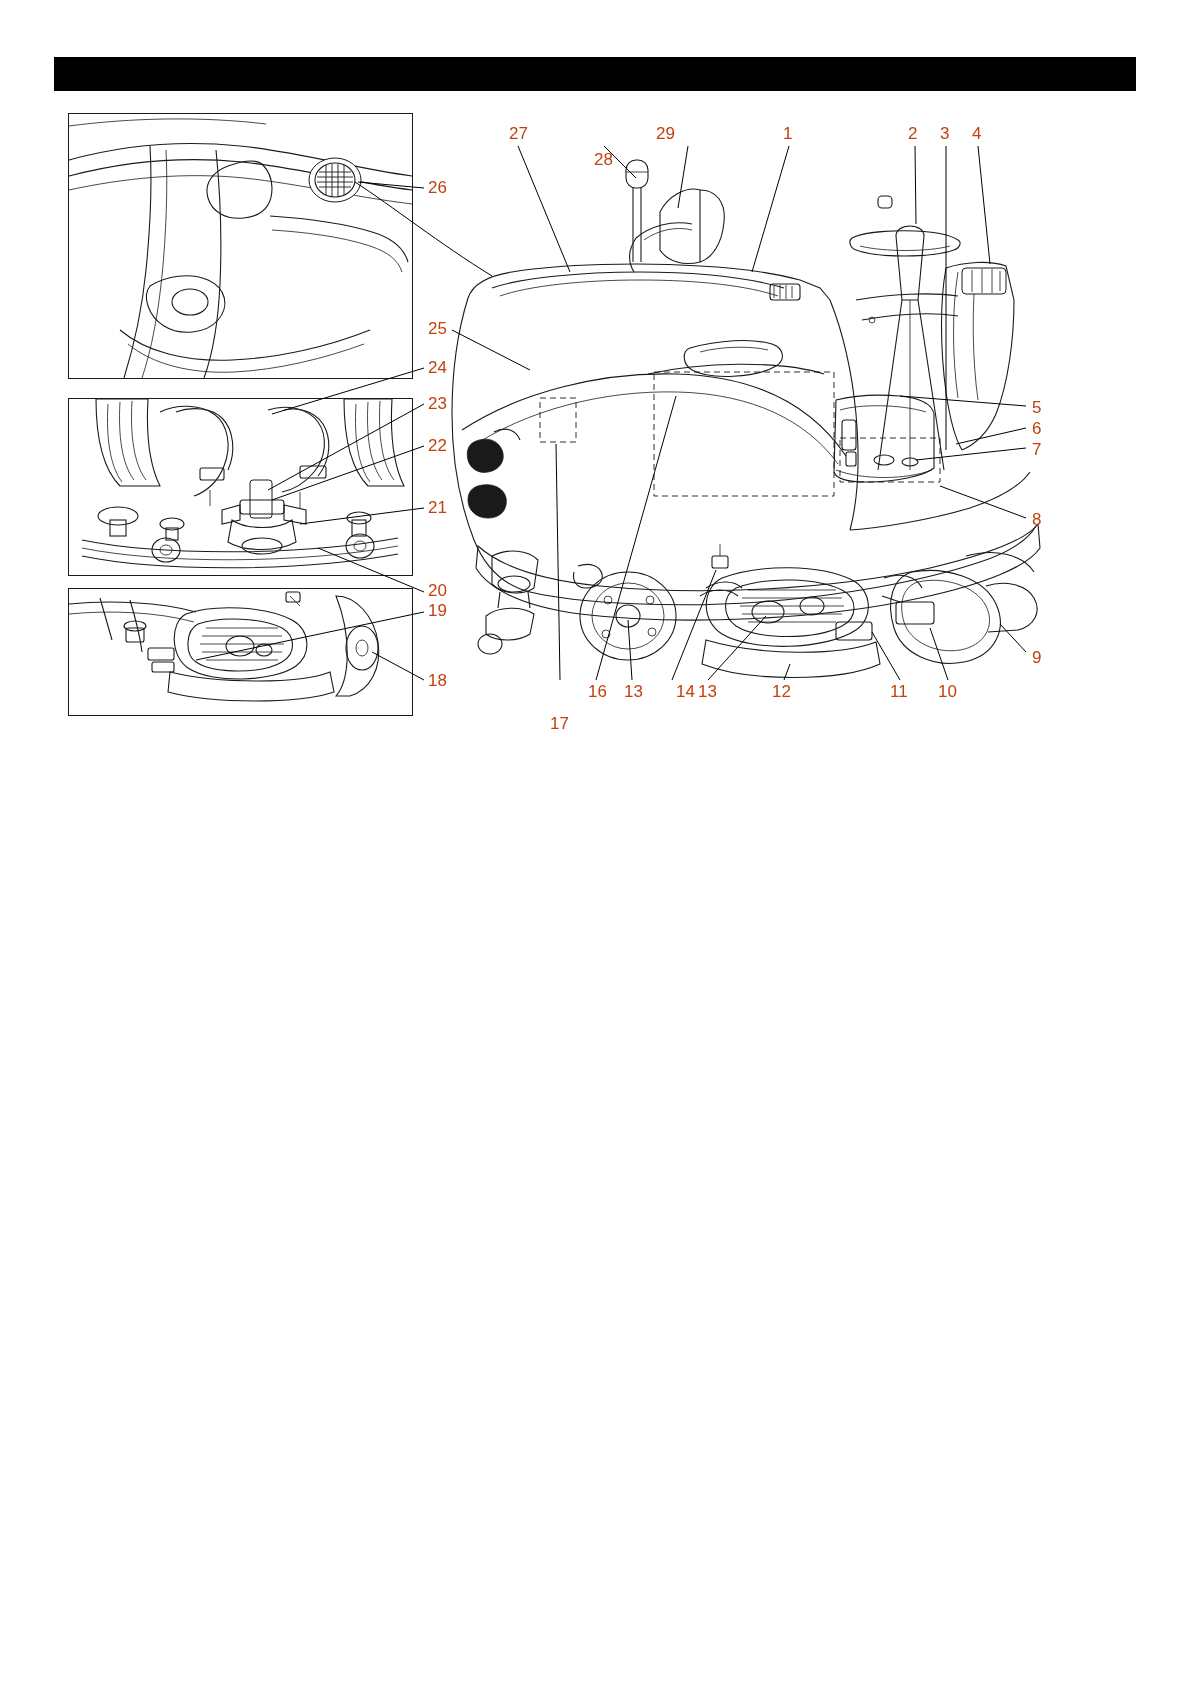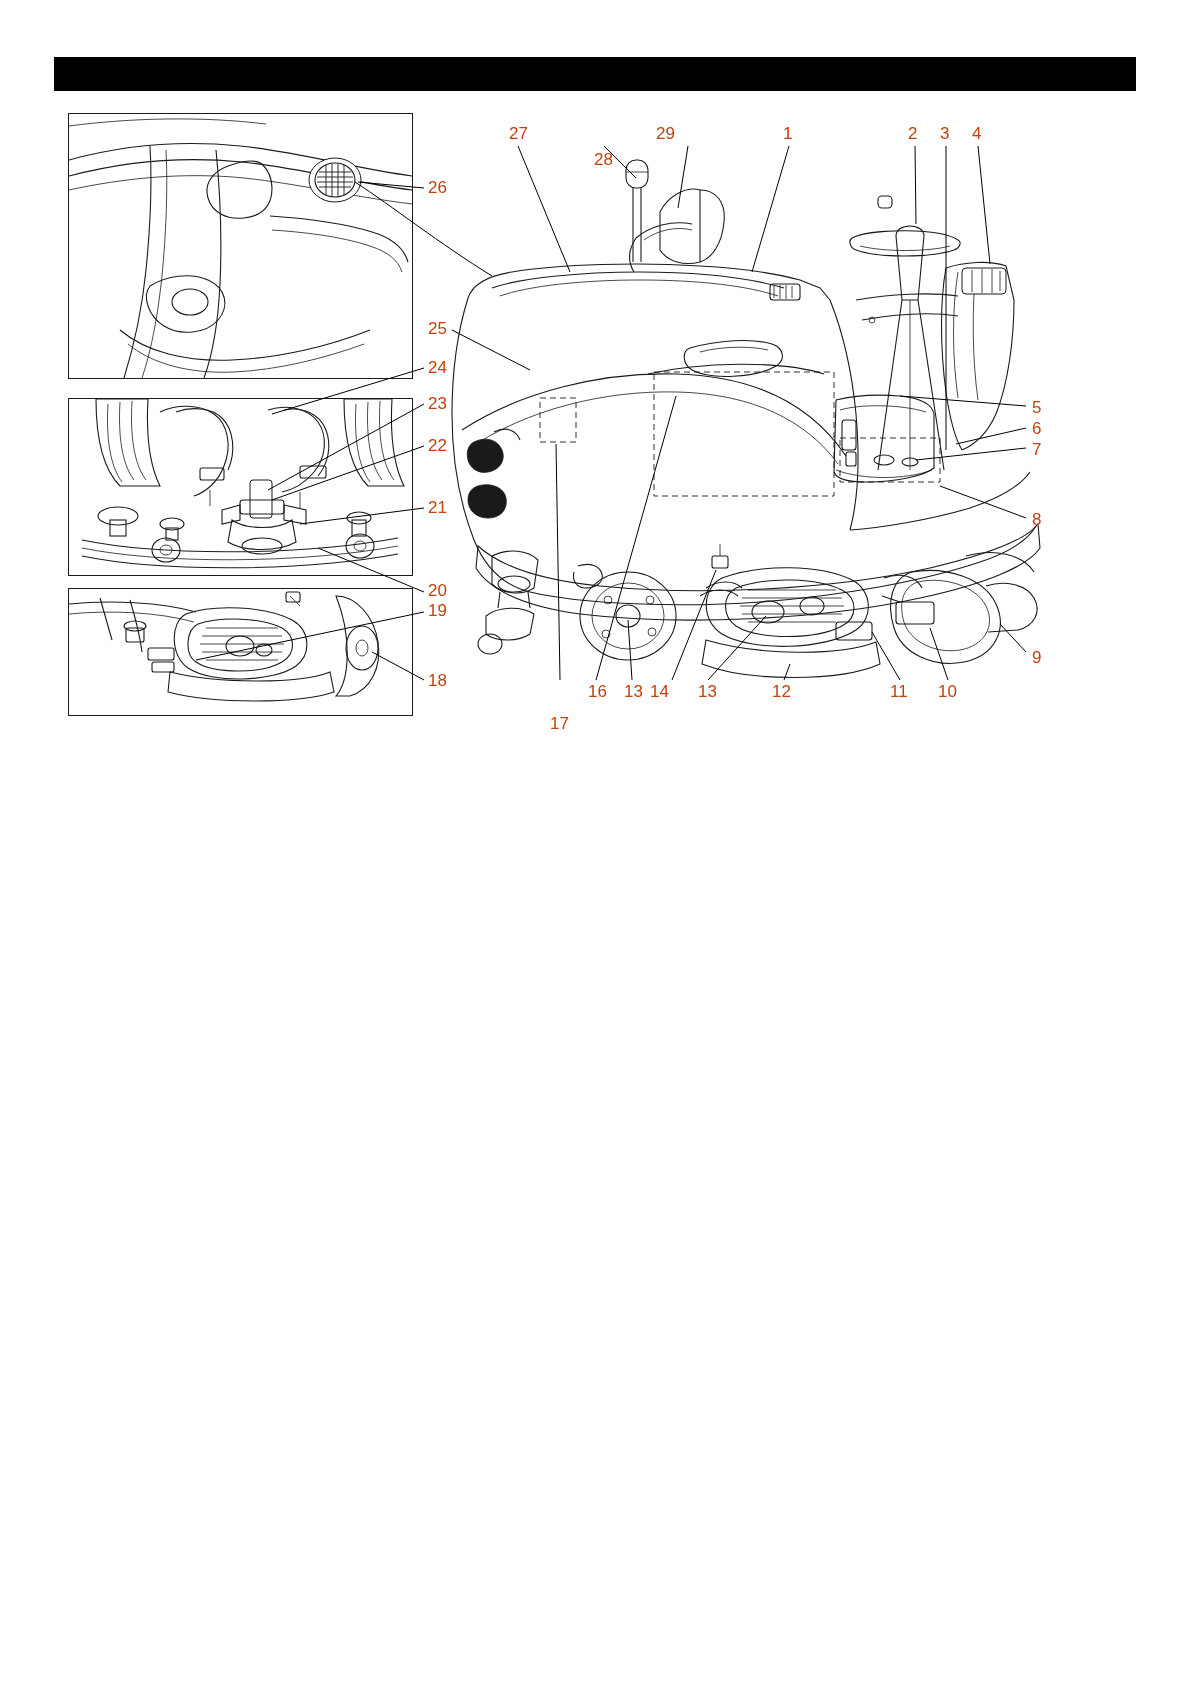--- a/index.html
+++ b/index.html
@@ -379,21 +379,21 @@
     <div class="callout" style="left:972px;  top:124px;">4</div>
     <div class="callout" style="left:1032px; top:398px;">5</div>
     <div class="callout" style="left:1032px; top:419px;">6</div>
     <div class="callout" style="left:1032px; top:440px;">7</div>
     <div class="callout" style="left:1032px; top:510px;">8</div>
     <div class="callout" style="left:1032px; top:648px;">9</div>
     <div class="callout" style="left:938px;  top:682px;">10</div>
     <div class="callout" style="left:890px;  top:682px;">11</div>
     <div class="callout" style="left:772px;  top:682px;">12</div>
     <div class="callout" style="left:698px;  top:682px;">13</div>
-    <div class="callout" style="left:650px;  top:682px;">14</div>
+    <div class="callout" style="left:676px;  top:682px;">14</div>
     <div class="callout" style="left:624px;  top:682px;">13</div>
     <div class="callout" style="left:588px;  top:682px;">16</div>
     <div class="callout" style="left:550px;  top:682px;margin-top:32px;">17</div>
     <div class="callout" style="left:428px;  top:671px;">18</div>
     <div class="callout" style="left:428px;  top:601px;">19</div>
     <div class="callout" style="left:428px;  top:581px;">20</div>
     <div class="callout" style="left:428px;  top:498px;">21</div>
     <div class="callout" style="left:428px;  top:436px;">22</div>
     <div class="callout" style="left:428px;  top:394px;">23</div>
     <div class="callout" style="left:428px;  top:358px;text-align:right;">24</div>

